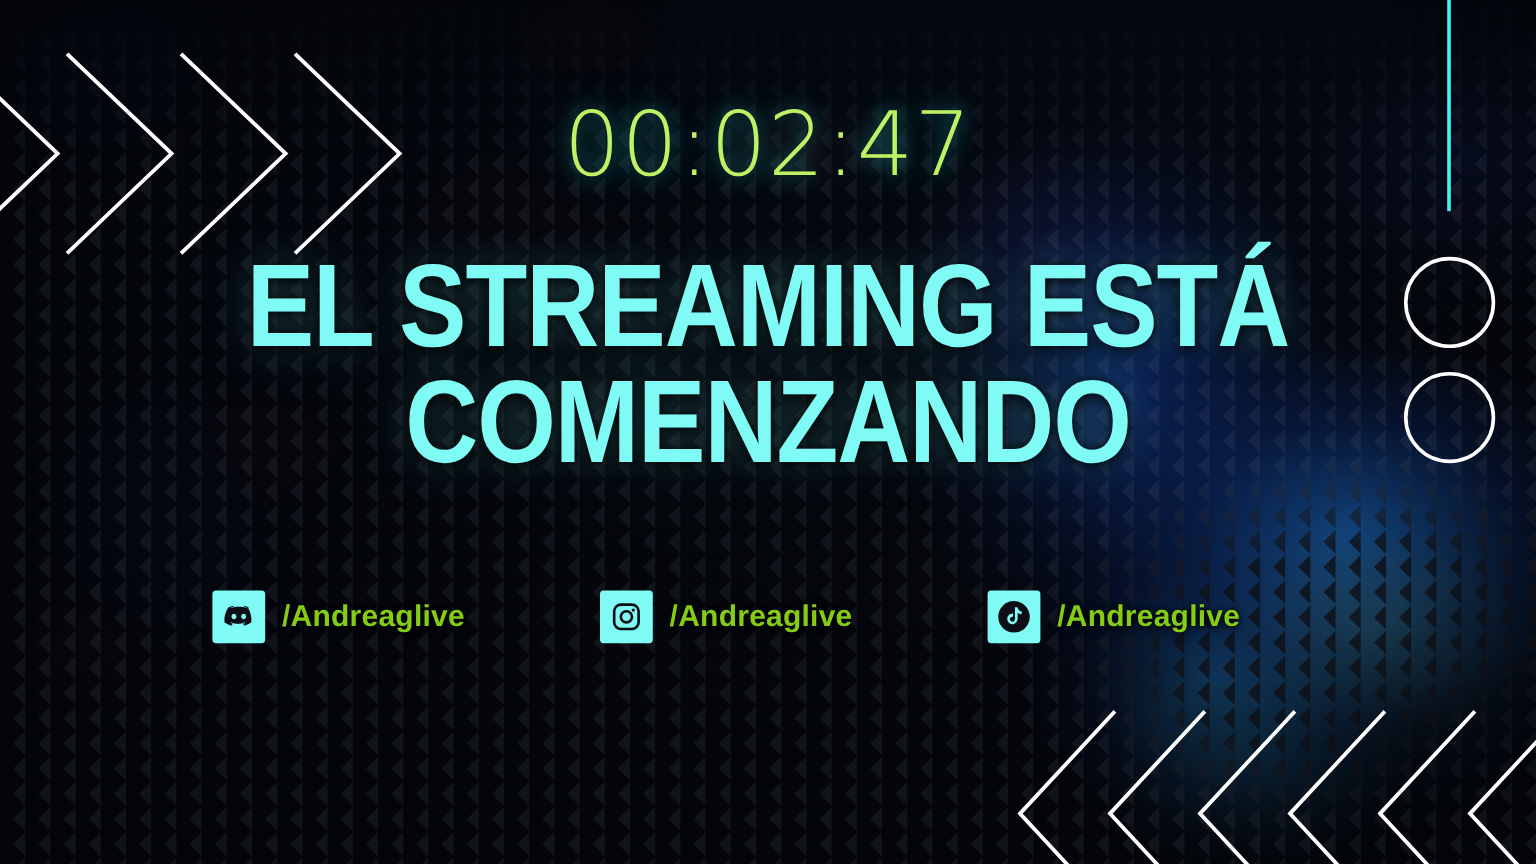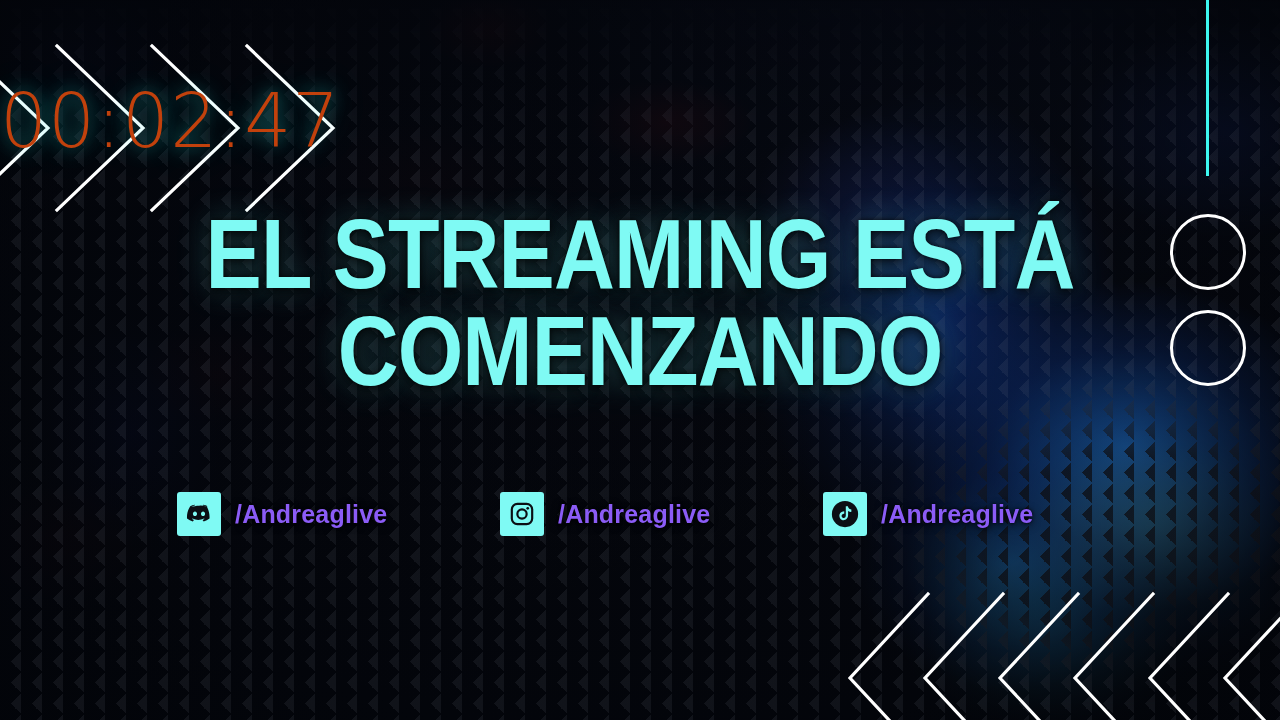--- a/index.html
+++ b/index.html
@@ -133,27 +133,27 @@
     position: absolute;
     inset: 0;
     z-index: 40;
   }
 
   .timer {
     position: absolute;
     top: 84px;
     left: 0;
     width: 1280px;
-    text-align: left;
+    text-align: center;
     font-family: "DejaVu Sans", sans-serif;
     font-weight: 300;
     font-size: 74px;
     line-height: 1;
     letter-spacing: 1px;
-    color: #c2410c;
+    color: #bef264;
     text-shadow: 0 0 18px rgba(46,246,241,0.55), 0 0 42px rgba(46,246,241,0.28);
   }
 
   .headline {
     position: absolute;
     top: 206px;
     left: 0;
     width: 1280px;
     text-align: center;
     color: #7ffaf4;
@@ -191,21 +191,21 @@
     height: 44px;
     background: #7ffaf4;
     border-radius: 3px;
     display: flex;
     align-items: center;
     justify-content: center;
     flex: none;
   }
   .social-badge svg { display: block; }
   .social-handle {
-    color: #8b5cf6;
+    color: #84cc16;
     font-family: "Liberation Sans", sans-serif;
     font-weight: 700;
     font-size: 25px;
     letter-spacing: 0.2px;
     white-space: nowrap;
     text-shadow: 0 2px 8px rgba(0,0,0,0.85), 0 0 3px rgba(0,0,0,0.9);
   }
 </style>
 </head>
 <body>

